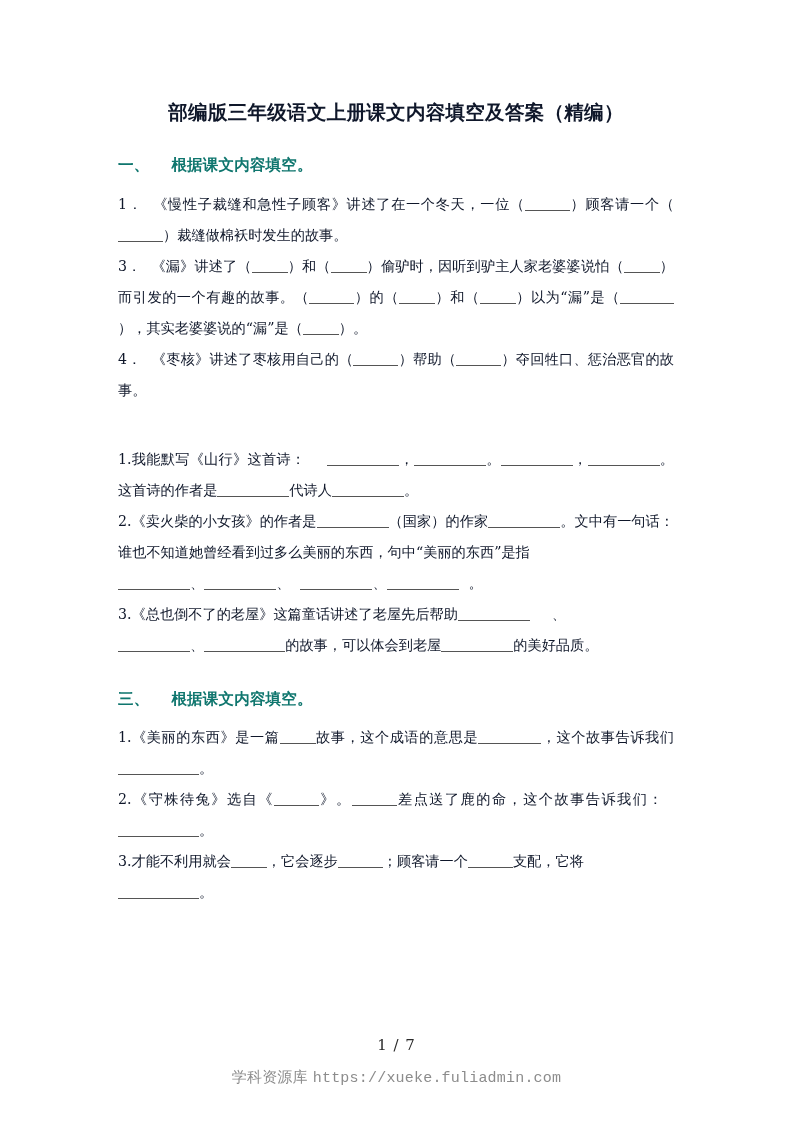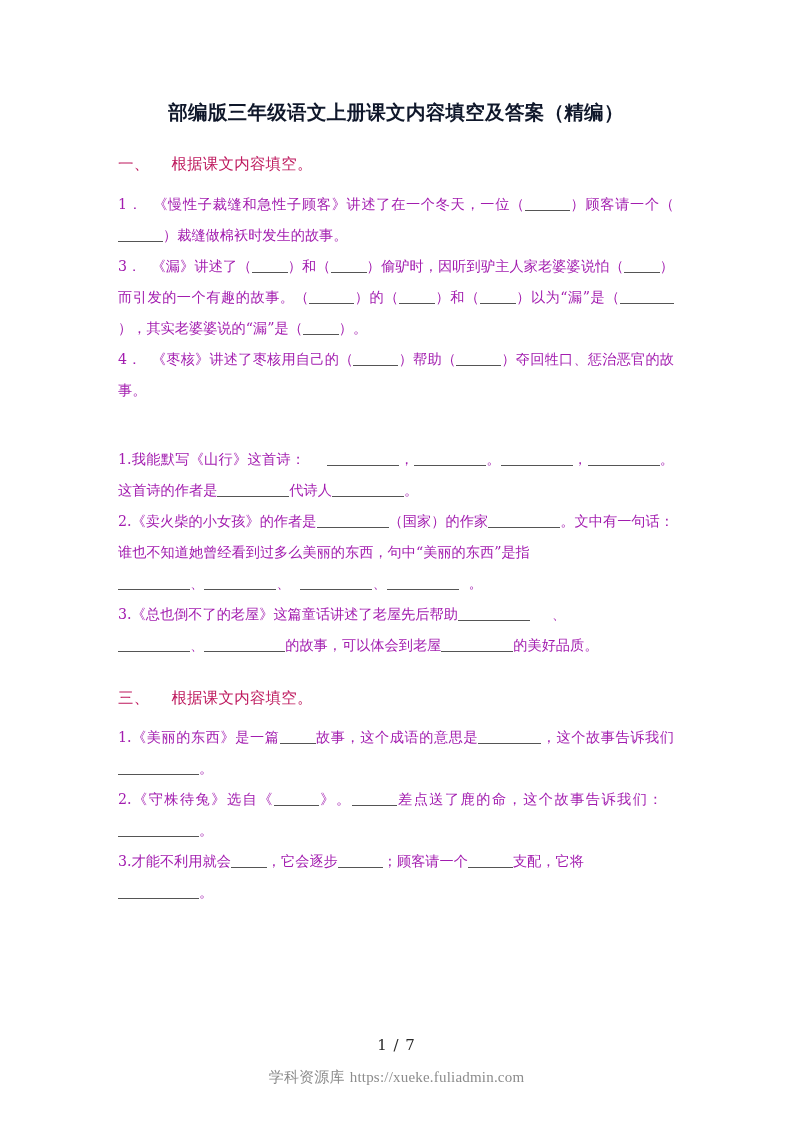--- a/index.html
+++ b/index.html
@@ -38,32 +38,32 @@
     letter-spacing: 0.3px;
     margin: 0 0 0 0;
     padding-top: 10px;
     line-height: 1.5;
     color: #0f172a;
   }
 
   
   .section-heading {
     font-size: 15.5px;
-    font-weight: normal;
+    font-weight: bold;
     line-height: 1.5;
-    color: #be185d;
+    color: #0f766e;
     letter-spacing: 0.2px;
     white-space: pre;
   }
 
   
   .para {
     font-size: 14.2px;
     line-height: 31px;
-    color: #a21caf;
+    color: #0f172a;
     text-align: justify;
     text-justify: inter-ideograph;
   }
 
   
   .sp-before-sec { height: 26px; }
   .sp-sec-gap { height: 12px; }
 
   
   .blk {
@@ -95,21 +95,21 @@
     letter-spacing: 1px;
   }
   .watermark {
     position: absolute;
     left: 0;
     top: 1068px;
     width: 793px;
     text-align: center;
     font-size: 15px;
     color: #8c8c8c;
-    font-family: Liberation Serif, serif;
+    font-family: Liberation Mono, monospace;
     letter-spacing: 0.2px;
   }
   .watermark .wm-cn { margin-right: 5px; }
 </style>
 </head>
 <body>
 
 <div class="page">
 
   <div class="content">

